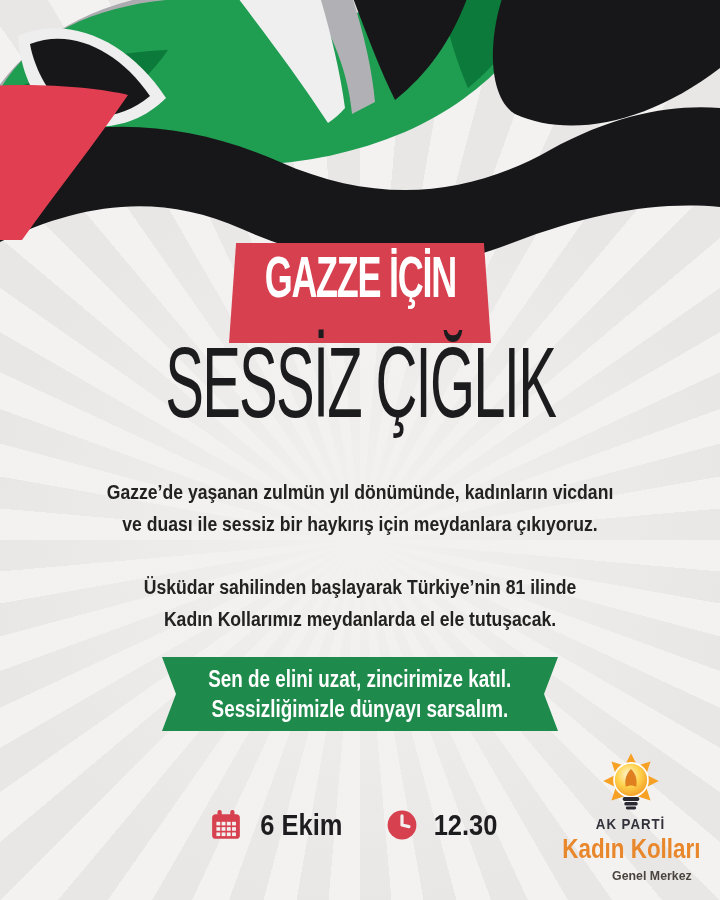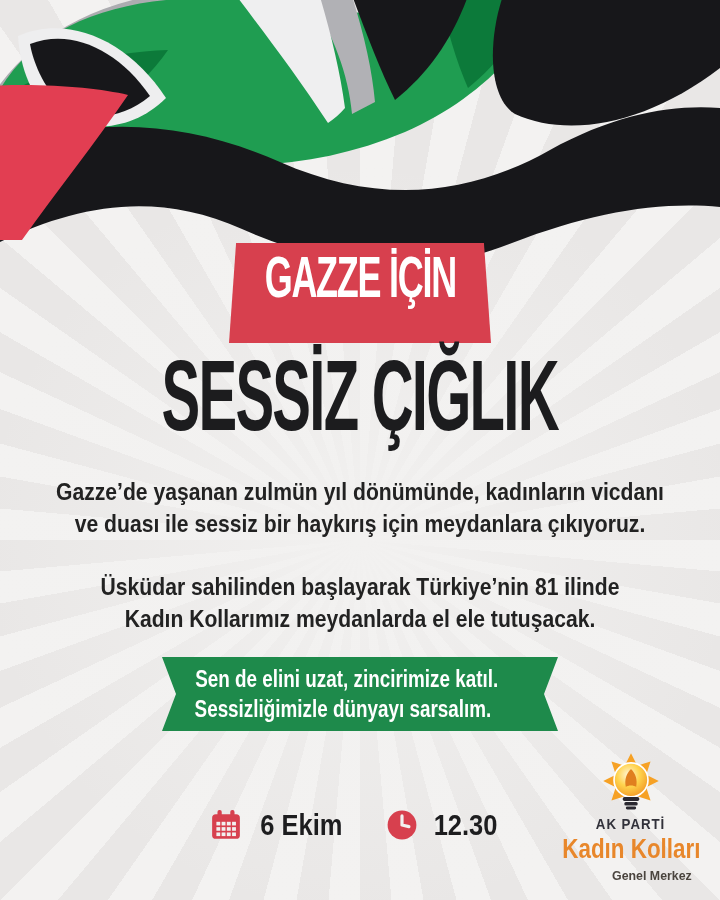--- a/index.html
+++ b/index.html
@@ -13,34 +13,34 @@
     background:radial-gradient(circle at 50% 60%, #f2f1f0 0%, rgba(242,241,240,0) 58%);}
   .flag{position:absolute;top:0;left:0;display:block;}
 
   .badge{position:absolute;top:243px;left:50%;transform:translateX(-50%);
     width:262px;height:100px;background:#d7404e;
     clip-path:polygon(2.7% 0,97.3% 0,100% 100%,0 100%);
     display:flex;justify-content:center;}
   .badge .bt{font-size:58px;font-weight:bold;color:#ffffff;
     transform:scaleX(.62);letter-spacing:-2px;white-space:nowrap;display:inline-block;}
 
-  .title{position:absolute;top:341px;left:0;width:720px;text-align:center;
-    font-size:100px;font-weight:bold;color:#1c1c1e;line-height:108px;}
+  .title{position:absolute;top:328px;left:0;width:720px;text-align:center;
+    font-size:100px;font-weight:normal;color:#1c1c1e;line-height:108px;}
   .title .tt{display:inline-block;transform:scaleX(.58);letter-spacing:-3px;white-space:nowrap;}
 
   .para{position:absolute;left:0;width:720px;text-align:center;
-    font-weight:bold;color:#222222;font-size:24px;line-height:32px;}
+    font-weight:bold;color:#222222;font-size:20px;line-height:32px;}
   .para .ln{display:block;transform:scaleX(.88);white-space:nowrap;}
   .para1{top:476px;}
   .para2{top:571px;}
 
   .ribbon{position:absolute;top:657px;left:50%;transform:translateX(-50%);
     width:396px;height:74px;background:#1e8a4b;
     clip-path:polygon(0 0,100% 0,calc(100% - 14px) 50%,100% 100%,0 100%,14px 50%);
-    display:flex;flex-direction:column;align-items:flex-start;justify-content:center;
+    display:flex;flex-direction:column;align-items:center;justify-content:center;
     color:#ffffff;font-weight:bold;font-size:23px;line-height:30px;}
   .ribbon .ln{transform:scaleX(.82);white-space:nowrap;display:block;}
 
   .info{position:absolute;top:770px;left:140px;width:432px;
     display:flex;flex-direction:column;align-items:center;gap:8px;
     color:#1d1d1f;font-weight:bold;font-size:30px;margin-top:38px;}
   .info-row{display:flex;align-items:center;gap:10px;}
   .info .txt{transform:scaleX(.85);white-space:nowrap;display:inline-block;}
   .gap-left{margin-left:26px;}
   .icon{display:inline-flex;align-items:center;justify-content:center;}

